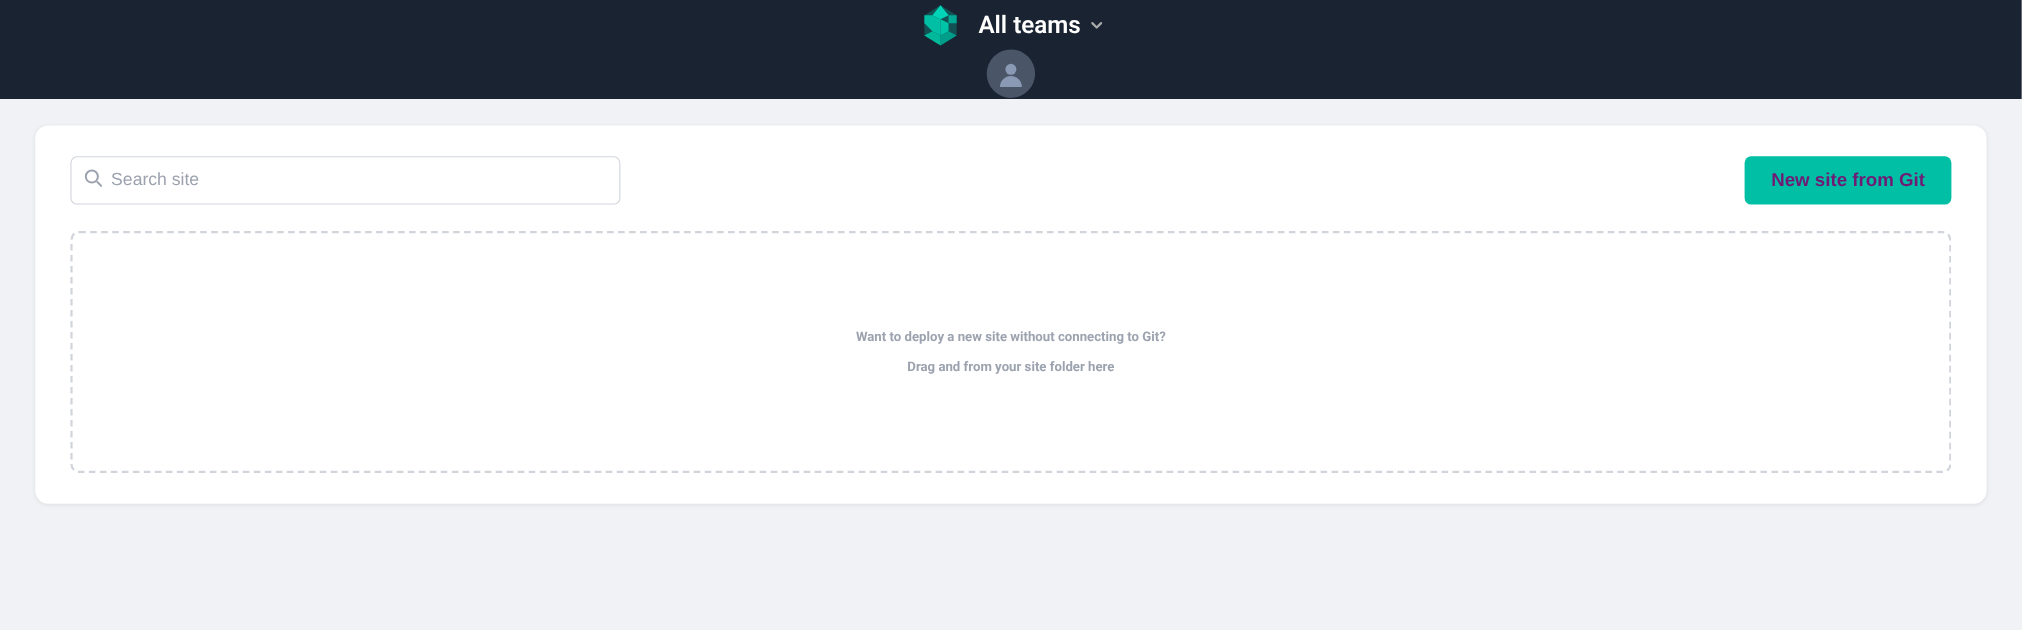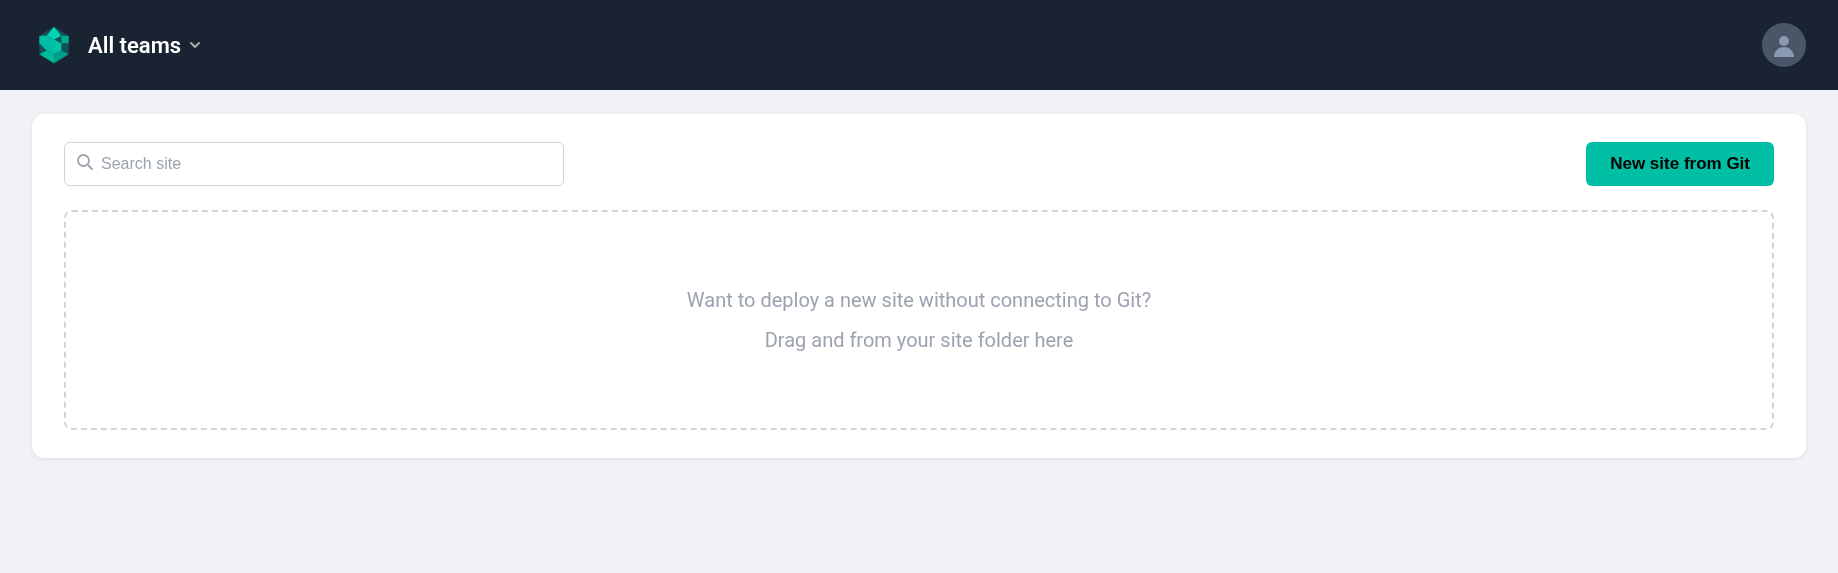--- a/index.html
+++ b/index.html
@@ -14,22 +14,23 @@
       font-family: -apple-system, BlinkMacSystemFont, 'Segoe UI', Roboto, sans-serif;
       background: #f0f2f5;
       overflow: hidden;
     }
 
     .top-nav {
       background: #1a2332;
       height: 90px;
       display: flex;
       align-items: center;
-      justify-content: space-between;
+      justify-content: center;
       padding: 0 32px;
+      flex-direction: column;
     }
 
     .nav-left {
       display: flex;
       align-items: center;
       gap: 12px;
     }
 
     .logo-icon {
       width: 44px;
@@ -105,21 +106,21 @@
       color: #374151;
       outline: none;
     }
 
     .search-input::placeholder {
       color: #9ca3af;
     }
 
     .new-site-btn {
       background: #00bfa5;
-      color: #000000;
+      color: #701a75;
       border: none;
       border-radius: 6px;
       padding: 12px 24px;
       font-size: 17px;
       font-weight: 600;
       cursor: pointer;
       white-space: nowrap;
     }
 
     .drop-zone {
@@ -128,23 +129,24 @@
       min-height: 220px;
       display: flex;
       flex-direction: column;
       align-items: center;
       justify-content: center;
       gap: 8px;
     }
 
     .drop-zone-text {
       color: #9ca3af;
-      font-size: 20px;
+      font-size: 12px;
       text-align: center;
       line-height: 1.6;
+      font-weight: bold;
     }
   </style>
 </head>
 <body>
 
 <nav class="top-nav">
   <div class="nav-left">
 
     <svg class="logo-icon" viewBox="0 0 48 48" fill="none" xmlns="http://www.w3.org/2000/svg">
       <polygon points="24,4 40,14 40,34 24,44 8,34 8,14" fill="#00bfa5" opacity="0.3"></polygon>

